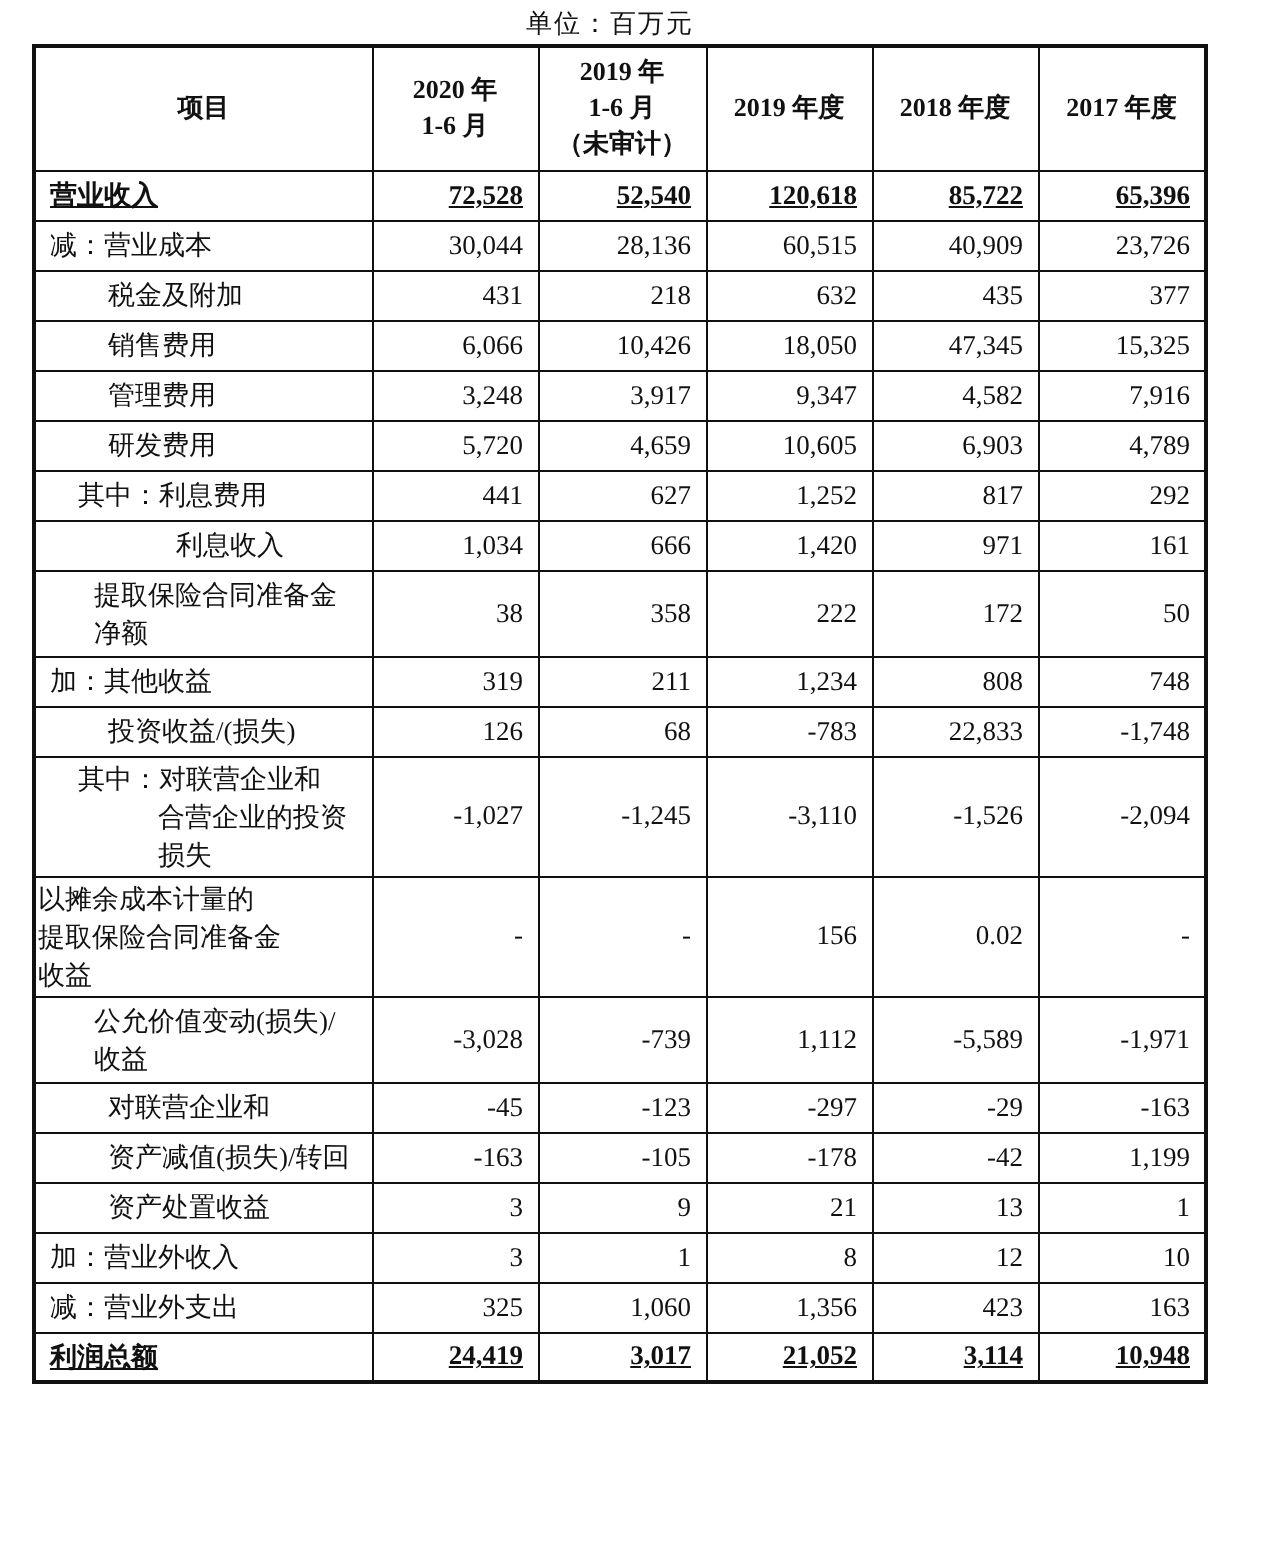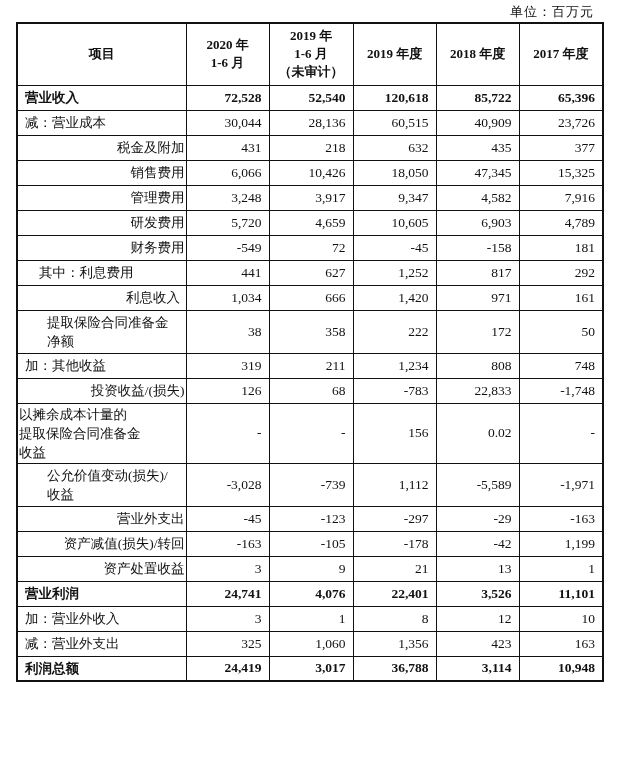--- a/index.html
+++ b/index.html
@@ -16,21 +16,21 @@
     background: #ffffff;
     overflow: hidden;
   }
   .content {
     position: absolute;
     left: 16px;
     top: 3px;
     width: 586px;
   }
   .unit-label {
-    text-align: right;
+    text-align: center;
     padding-right: 8px;
     font-size: 13px;
     height: 19px;
     line-height: 17px;
     letter-spacing: 1px;
   }
   table.fin {
     border-collapse: collapse;
     table-layout: fixed;
     width: 586px;
@@ -53,29 +53,29 @@
   tr.rh1 { height: 25px; }
   tr.rh2 { height: 43px; }
   tr.rh3 { height: 60px; }
   td.label { font-size: 13.5px; }
   td.label .line { line-height: 19px; }
   td.num {
     text-align: right;
     padding-right: 7px;
     font-size: 13.5px;
   }
-  tr.bold td { font-weight: bold; }
+  tr.bold td { font-weight: bold; text-decoration: underline; }
   
   .l0  { padding-left: 6px;  }
-  .l1  { padding-left: 35px; text-align: right; }
+  .l1  { padding-left: 35px; }
   .l1w { padding-left: 28px; }
   .l2  { padding-left: 20px; }
   .l2w { padding-left: 60px; }
   .l3  { }
-  .l4  { padding-left: 107px; }
+  .l4  { padding-left: 69px; }
 </style>
 </head>
 <body>
 
 <div class="page">
   <div class="content">
     <div class="unit-label">单位：百万元</div>
 
     <table class="fin">
       <colgroup>
@@ -152,30 +152,20 @@
               <div class="line l1">研发费用</div>
             </td>
             <td class="num">5,720</td>
             <td class="num">4,659</td>
             <td class="num">10,605</td>
             <td class="num">6,903</td>
             <td class="num">4,789</td>
           </tr>
           <tr class="rh1">
             <td class="label">
-              <div class="line l1">财务费用</div>
-            </td>
-            <td class="num">-549</td>
-            <td class="num">72</td>
-            <td class="num">-45</td>
-            <td class="num">-158</td>
-            <td class="num">181</td>
-          </tr>
-          <tr class="rh1">
-            <td class="label">
               <div class="line l2">其中：利息费用</div>
             </td>
             <td class="num">441</td>
             <td class="num">627</td>
             <td class="num">1,252</td>
             <td class="num">817</td>
             <td class="num">292</td>
           </tr>
           <tr class="rh1">
             <td class="label">
@@ -211,20 +201,31 @@
           <tr class="rh1">
             <td class="label">
               <div class="line l1">投资收益/(损失)</div>
             </td>
             <td class="num">126</td>
             <td class="num">68</td>
             <td class="num">-783</td>
             <td class="num">22,833</td>
             <td class="num">-1,748</td>
           </tr>
+          <tr class="rh2">
+            <td class="label">
+              <div class="line l2">其中：对联营企业和</div>
+              <div class="line l2w">合营企业的投资损失</div>
+            </td>
+            <td class="num">-1,027</td>
+            <td class="num">-1,245</td>
+            <td class="num">-3,110</td>
+            <td class="num">-1,526</td>
+            <td class="num">-2,094</td>
+          </tr>
           <tr class="rh3">
             <td class="label">
               <div class="line l3">以摊余成本计量的</div>
               <div class="line l3">提取保险合同准备金</div>
               <div class="line l3">收益</div>
             </td>
             <td class="num">-</td>
             <td class="num">-</td>
             <td class="num">156</td>
             <td class="num">0.02</td>
@@ -236,21 +237,21 @@
               <div class="line l1w">收益</div>
             </td>
             <td class="num">-3,028</td>
             <td class="num">-739</td>
             <td class="num">1,112</td>
             <td class="num">-5,589</td>
             <td class="num">-1,971</td>
           </tr>
           <tr class="rh1">
             <td class="label">
-              <div class="line l1">营业外支出</div>
+              <div class="line l1">对联营企业和</div>
             </td>
             <td class="num">-45</td>
             <td class="num">-123</td>
             <td class="num">-297</td>
             <td class="num">-29</td>
             <td class="num">-163</td>
           </tr>
           <tr class="rh1">
             <td class="label">
               <div class="line l1">资产减值(损失)/转回</div>
@@ -264,30 +265,20 @@
           <tr class="rh1">
             <td class="label">
               <div class="line l1">资产处置收益</div>
             </td>
             <td class="num">3</td>
             <td class="num">9</td>
             <td class="num">21</td>
             <td class="num">13</td>
             <td class="num">1</td>
           </tr>
-          <tr class="rh1 bold">
-            <td class="label">
-              <div class="line l0">营业利润</div>
-            </td>
-            <td class="num">24,741</td>
-            <td class="num">4,076</td>
-            <td class="num">22,401</td>
-            <td class="num">3,526</td>
-            <td class="num">11,101</td>
-          </tr>
           <tr class="rh1">
             <td class="label">
               <div class="line l0">加：营业外收入</div>
             </td>
             <td class="num">3</td>
             <td class="num">1</td>
             <td class="num">8</td>
             <td class="num">12</td>
             <td class="num">10</td>
           </tr>
@@ -300,21 +291,21 @@
             <td class="num">1,356</td>
             <td class="num">423</td>
             <td class="num">163</td>
           </tr>
           <tr class="rh1 bold">
             <td class="label">
               <div class="line l0">利润总额</div>
             </td>
             <td class="num">24,419</td>
             <td class="num">3,017</td>
-            <td class="num">36,788</td>
+            <td class="num">21,052</td>
             <td class="num">3,114</td>
             <td class="num">10,948</td>
           </tr>
         </tbody>
     </table>
 
   </div>
 </div>
 
 </body></html>

